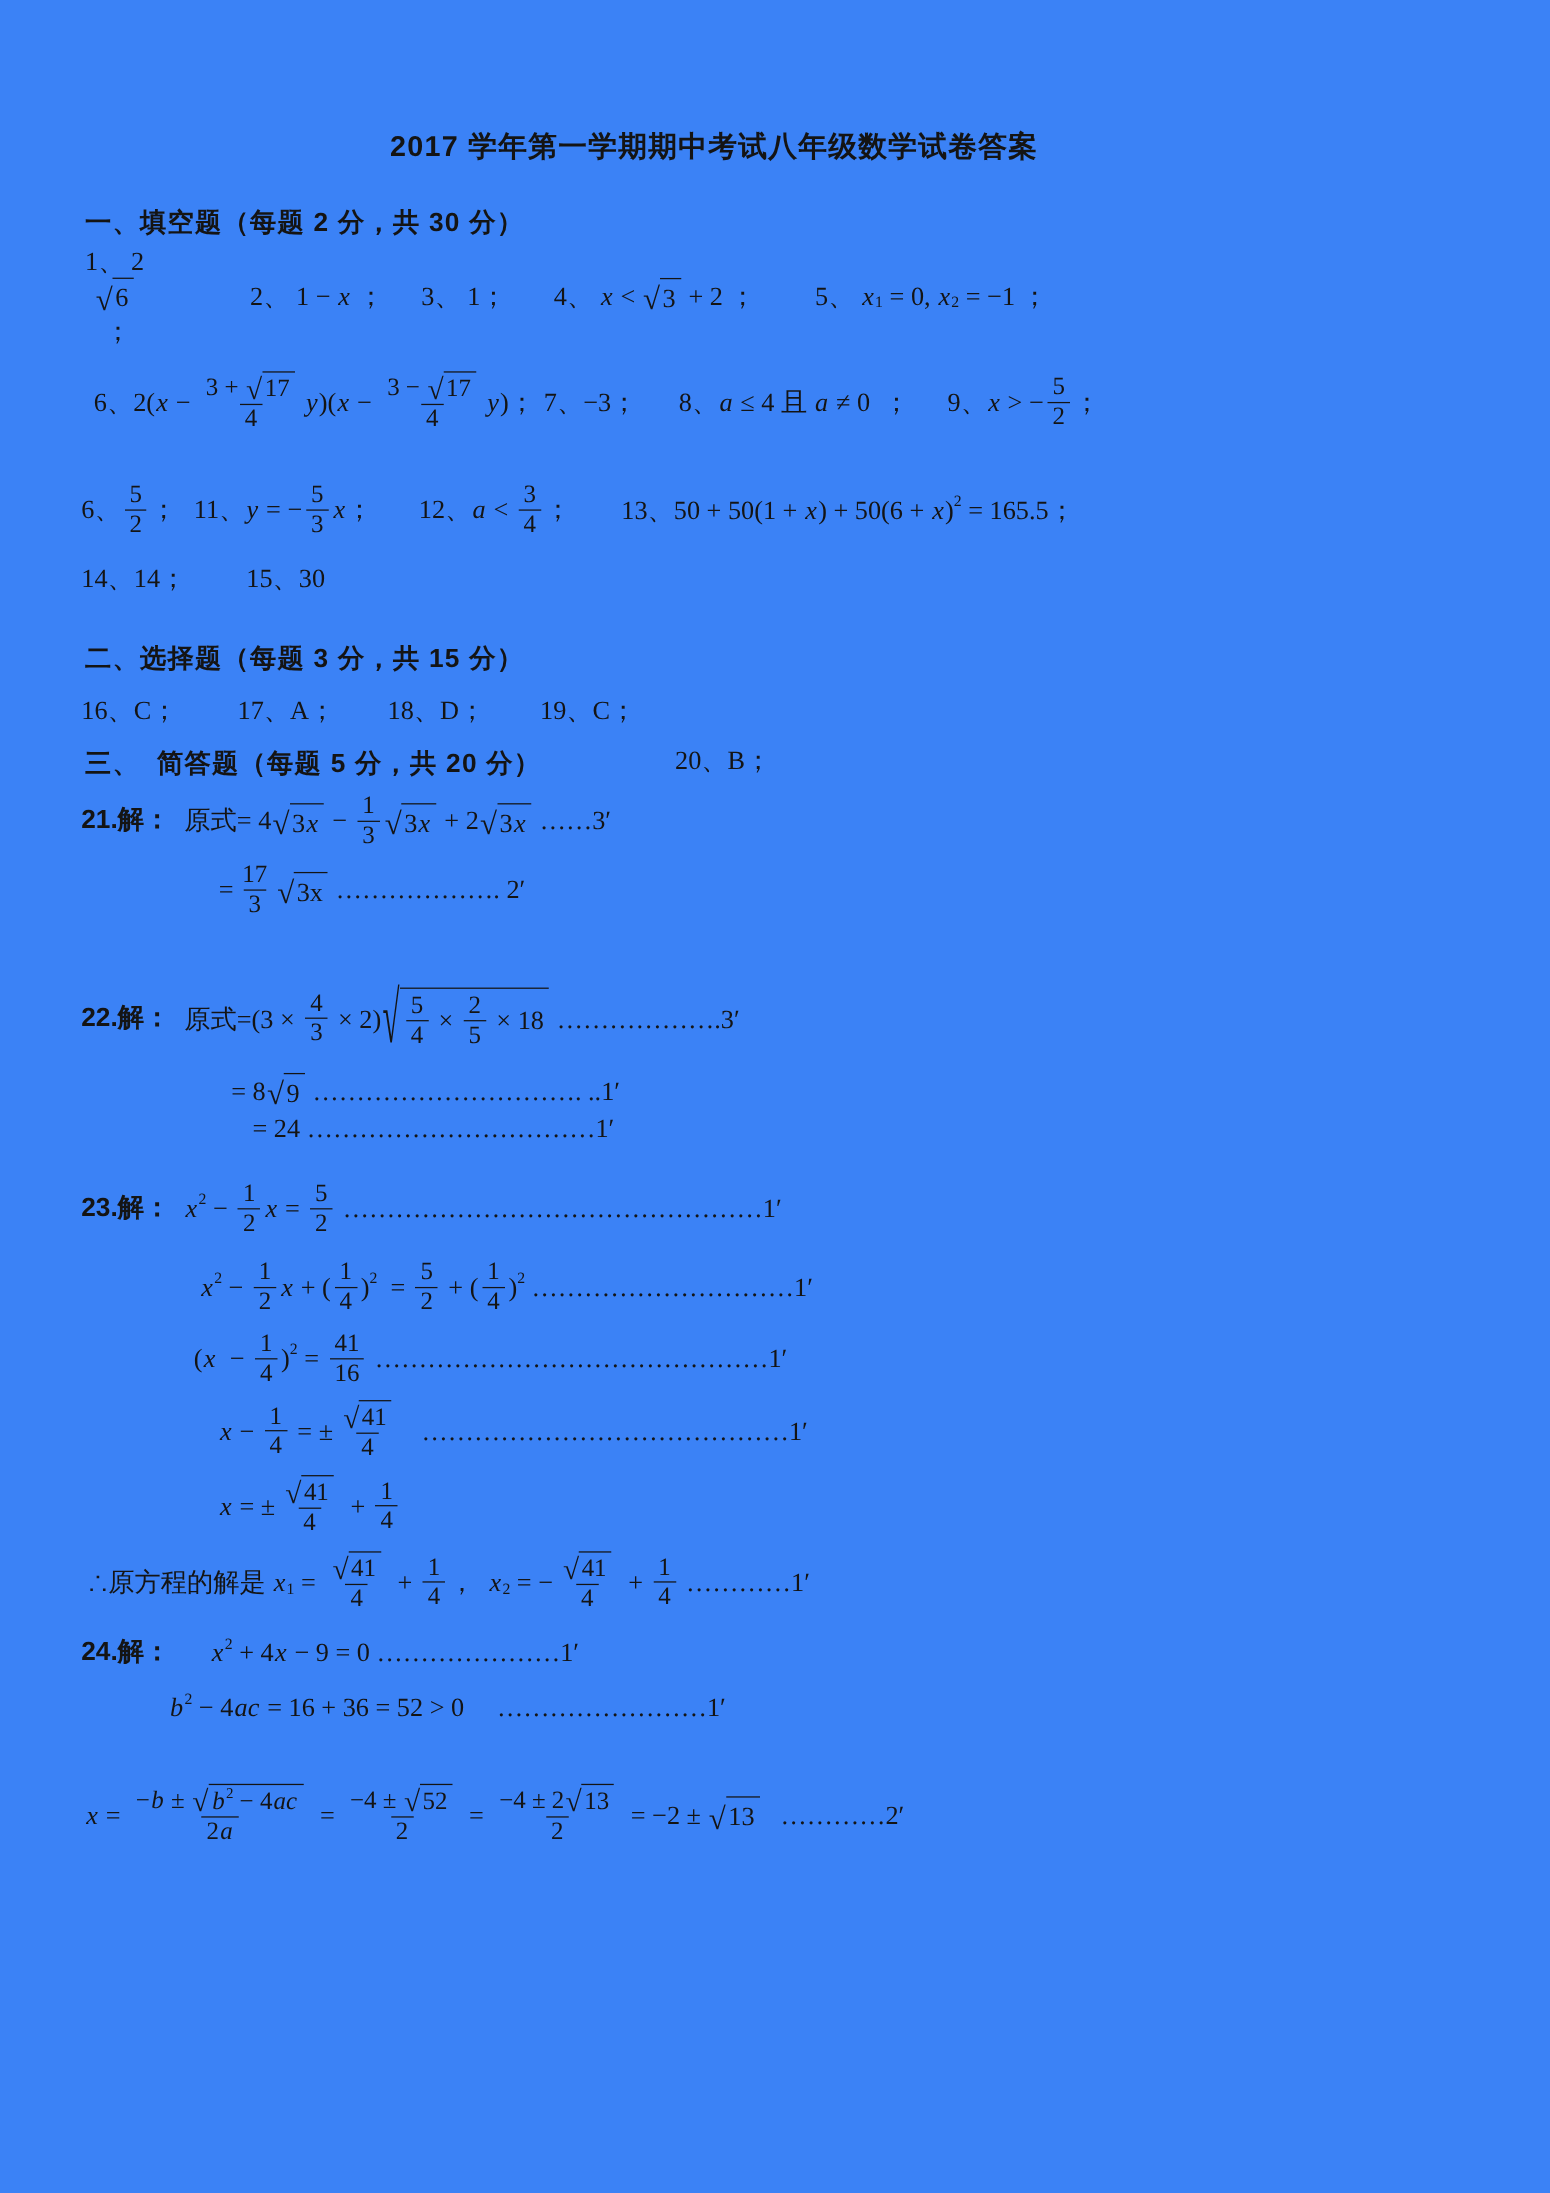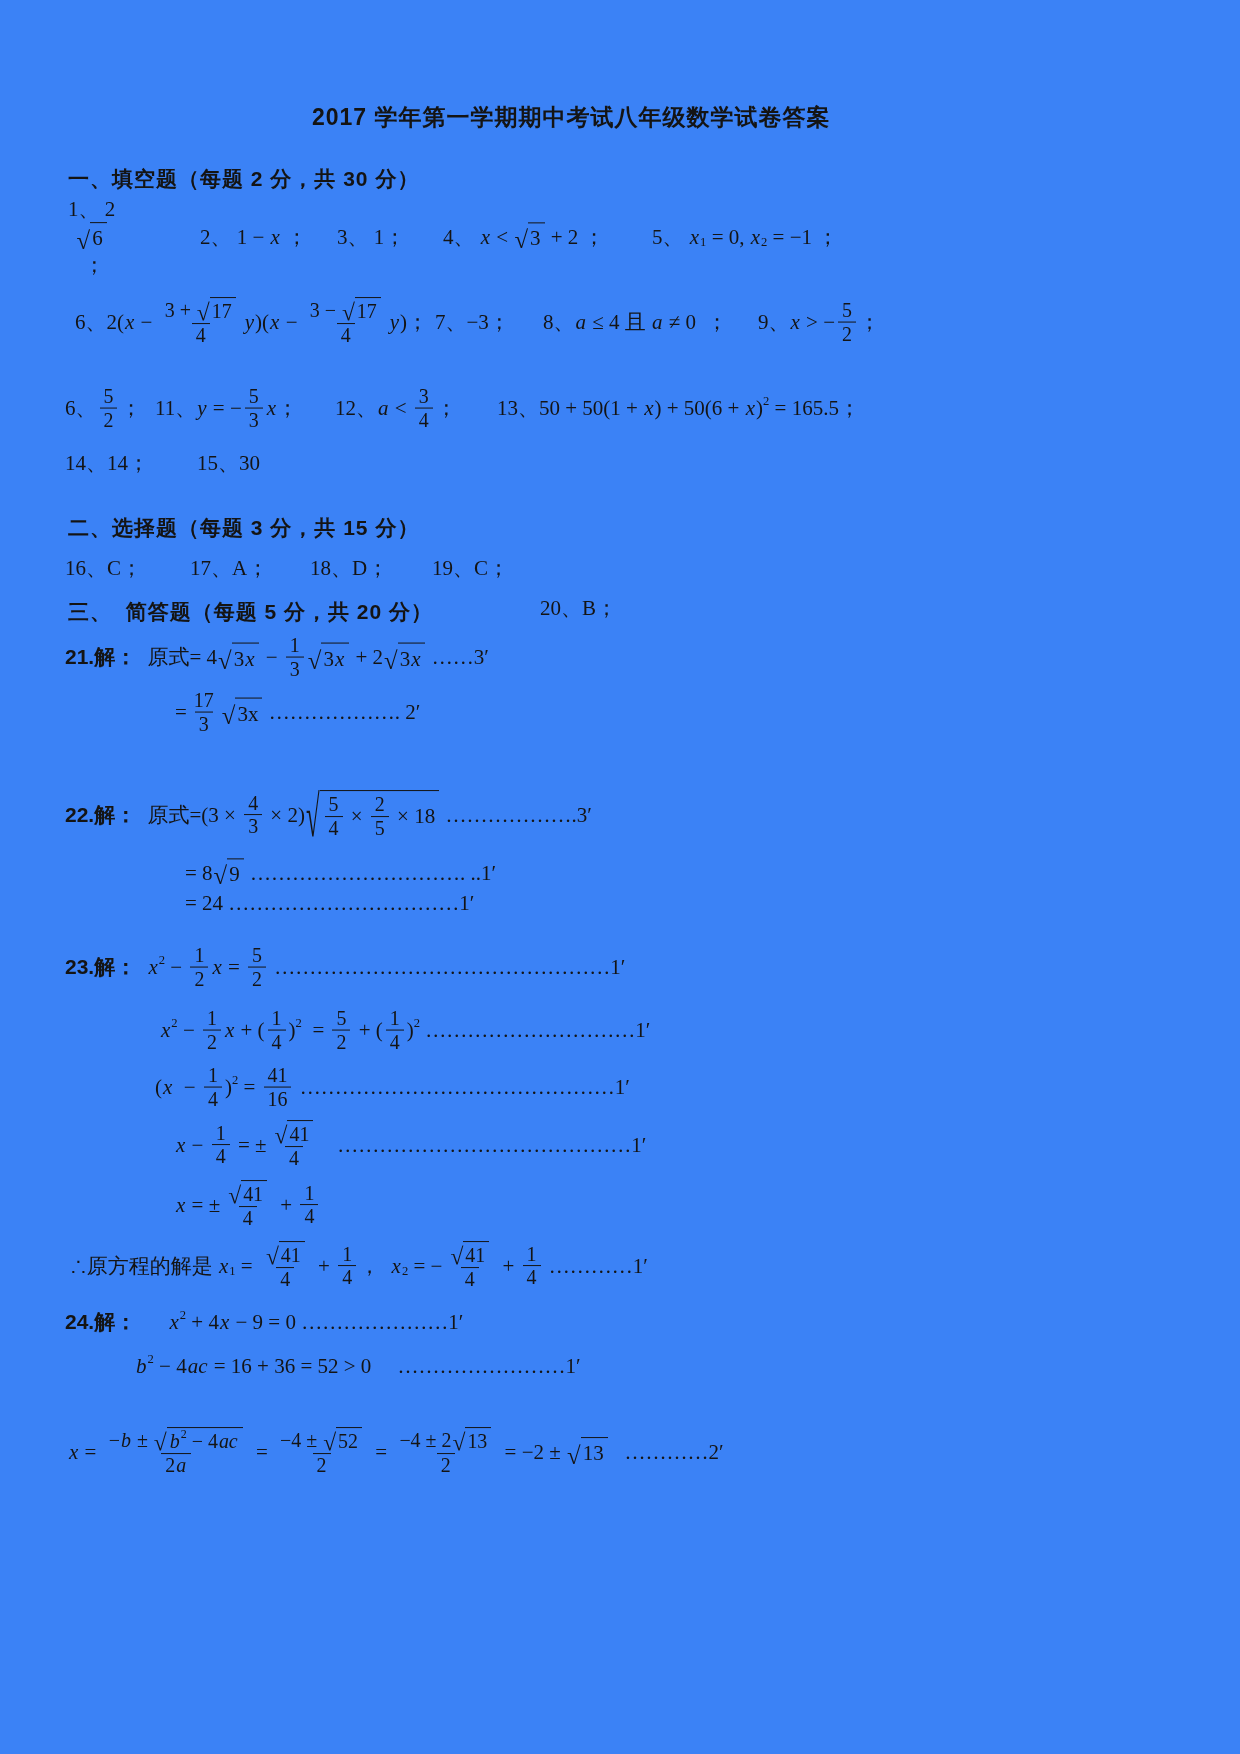--- a/index.html
+++ b/index.html
@@ -109,21 +109,21 @@
     <div class="line" style="top: 568px; left: 65px;"><span class="mt">16、C；</span></div>
     <div class="line" style="top: 568px; left: 190px;"><span class="mt">17、A；</span></div>
     <div class="line" style="top: 568px; left: 310px; text-align: center;"><span class="mt">18、D；</span></div>
     <div class="line" style="top: 568px; left: 432px;"><span class="mt">19、C；</span></div>
     <div class="line" style="top: 568px; left: 540px; margin-top: 40px;"><span class="mt">20、B；</span></div>
     <div class="line bold" style="top: 612px; left: 68px;"><span class="mt">三、  简答题（每题 5 分，共 20 分）</span></div>
     <div class="line" style="top: 657px; left: 65px;"><span class="lbl">21.解：</span><span class="mt"> 原式= 4</span><span class="sqrt"><span class="rad"><span>√</span></span><span class="inner"><span class="mt">3</span><span class="mi">x</span></span></span><span class="mt"> − </span><span class="frac"><span class="num"><span class="mt">1</span></span><span class="den"><span class="mt">3</span></span></span><span class="sqrt"><span class="rad"><span>√</span></span><span class="inner"><span class="mt">3</span><span class="mi">x</span></span></span><span class="mt"> + 2</span><span class="sqrt"><span class="rad"><span>√</span></span><span class="inner"><span class="mt">3</span><span class="mi">x</span></span></span><span class="mt"> ……3′</span></div>
     <div class="line" style="top: 712px; left: 175px;"><span class="mt">=</span><span class="frac"><span class="num"><span class="mt">17</span></span><span class="den"><span class="mt">3</span></span></span><span class="sqrt"><span class="rad"><span>√</span></span><span class="inner"><span class="mt">3x</span></span></span><span class="mt"> ………………. 2′</span></div>
     <div class="line" style="top: 815px; left: 65px;"><span class="lbl">22.解：</span><span class="mt"> 原式=(3 × </span><span class="frac"><span class="num"><span class="mt">4</span></span><span class="den"><span class="mt">3</span></span></span><span class="mt"> × 2)</span><span class="sqrt tall"><span class="rad"><span>√</span></span><span class="inner"><span class="frac"><span class="num"><span class="mt">5</span></span><span class="den"><span class="mt">4</span></span></span><span class="mt"> × </span><span class="frac"><span class="num"><span class="mt">2</span></span><span class="den"><span class="mt">5</span></span></span><span class="mt"> × 18</span></span></span><span class="mt"> ……………….3′</span></div>
     <div class="line" style="top: 873px; left: 185px;"><span class="mt">= 8</span><span class="sqrt"><span class="rad"><span>√</span></span><span class="inner"><span class="mt">9</span></span></span><span class="mt"> …………………………. ..1′</span></div>
-    <div class="line" style="top: 903px; left: 185px; align-items: center;"><span class="mt">= 24 ……………………………1′</span></div>
+    <div class="line" style="top: 903px; left: 202px; align-items: center;"><span class="mt">= 24 ……………………………1′</span></div>
     <div class="line" style="top: 967px; left: 65px;"><span class="lbl">23.解：</span><span class="mt"> </span><span class="mi">x</span><sup>2</sup><span class="mt"> − </span><span class="frac"><span class="num"><span class="mt">1</span></span><span class="den"><span class="mt">2</span></span></span><span class="mi">x</span><span class="mt"> = </span><span class="frac"><span class="num"><span class="mt">5</span></span><span class="den"><span class="mt">2</span></span></span><span class="mt"> …………………………………………1′</span></div>
     <div class="line" style="top: 1030px; left: 160px;"><span class="mi">x</span><sup>2</sup><span class="mt"> − </span><span class="frac"><span class="num"><span class="mt">1</span></span><span class="den"><span class="mt">2</span></span></span><span class="mi">x</span><span class="mt"> + (</span><span class="frac"><span class="num"><span class="mt">1</span></span><span class="den"><span class="mt">4</span></span></span><span class="mt">)</span><sup>2</sup><span class="mt">  = </span><span class="frac"><span class="num"><span class="mt">5</span></span><span class="den"><span class="mt">2</span></span></span><span class="mt"> + (</span><span class="frac"><span class="num"><span class="mt">1</span></span><span class="den"><span class="mt">4</span></span></span><span class="mt">)</span><sup>2</sup><span class="mt"> …………………………1′</span></div>
     <div class="line" style="top: 1087px; left: 155px;"><span class="mt">(</span><span class="mi">x</span><span class="mt">  − </span><span class="frac"><span class="num"><span class="mt">1</span></span><span class="den"><span class="mt">4</span></span></span><span class="mt">)</span><sup>2</sup><span class="mt"> = </span><span class="frac"><span class="num"><span class="mt">41</span></span><span class="den"><span class="mt">16</span></span></span><span class="mt"> ………………………………………1′</span></div>
     <div class="line" style="top: 1145px; left: 175px;"><span class="mi">x</span><span class="mt"> − </span><span class="frac"><span class="num"><span class="mt">1</span></span><span class="den"><span class="mt">4</span></span></span><span class="mt"> = ±</span><span class="frac"><span class="num"><span class="sqrt"><span class="rad"><span>√</span></span><span class="inner"><span class="mt">41</span></span></span></span><span class="den"><span class="mt">4</span></span></span><span class="mt">   ……………………………………1′</span></div>
     <div class="line" style="top: 1205px; left: 175px;"><span class="mi">x</span><span class="mt"> = ±</span><span class="frac"><span class="num"><span class="sqrt"><span class="rad"><span>√</span></span><span class="inner"><span class="mt">41</span></span></span></span><span class="den"><span class="mt">4</span></span></span><span class="mt"> + </span><span class="frac"><span class="num"><span class="mt">1</span></span><span class="den"><span class="mt">4</span></span></span></div>
     <div class="line" style="top: 1266px; left: 70px;"><span class="mt">∴原方程的解是 </span><span class="mi">x</span><sub>1</sub><span class="mt"> = </span><span class="frac"><span class="num"><span class="sqrt"><span class="rad"><span>√</span></span><span class="inner"><span class="mt">41</span></span></span></span><span class="den"><span class="mt">4</span></span></span><span class="mt"> + </span><span class="frac"><span class="num"><span class="mt">1</span></span><span class="den"><span class="mt">4</span></span></span><span class="mt">，  </span><span class="mi">x</span><sub>2</sub><span class="mt"> = −</span><span class="frac"><span class="num"><span class="sqrt"><span class="rad"><span>√</span></span><span class="inner"><span class="mt">41</span></span></span></span><span class="den"><span class="mt">4</span></span></span><span class="mt"> + </span><span class="frac"><span class="num"><span class="mt">1</span></span><span class="den"><span class="mt">4</span></span></span><span class="mt"> …………1′</span></div>
     <div class="line" style="top: 1322px; left: 65px;"><span class="lbl">24.解：</span><span class="mt">     </span><span class="mi">x</span><sup>2</sup><span class="mt"> + 4</span><span class="mi">x</span><span class="mt"> − 9 = 0 …………………1′</span></div>
     <div class="line" style="top: 1366px; left: 135px;"><span class="mi">b</span><sup>2</sup><span class="mt"> − 4</span><span class="mi">ac</span><span class="mt"> = 16 + 36 = 52 &gt; 0     ……………………1′</span></div>
     <div class="line" style="top: 1452px; left: 68px;"><span class="mi">x</span><span class="mt"> = </span><span class="frac"><span class="num"><span class="mt">−</span><span class="mi">b</span><span class="mt"> ± </span><span class="sqrt"><span class="rad"><span>√</span></span><span class="inner"><span class="mi">b</span><sup>2</sup><span class="mt"> − 4</span><span class="mi">ac</span></span></span></span><span class="den"><span class="mt">2</span><span class="mi">a</span></span></span><span class="mt"> = </span><span class="frac"><span class="num"><span class="mt">−4 ± </span><span class="sqrt"><span class="rad"><span>√</span></span><span class="inner"><span class="mt">52</span></span></span></span><span class="den"><span class="mt">2</span></span></span><span class="mt"> = </span><span class="frac"><span class="num"><span class="mt">−4 ± 2</span><span class="sqrt"><span class="rad"><span>√</span></span><span class="inner"><span class="mt">13</span></span></span></span><span class="den"><span class="mt">2</span></span></span><span class="mt"> = −2 ± </span><span class="sqrt"><span class="rad"><span>√</span></span><span class="inner"><span class="mt">13</span></span></span><span class="mt">   …………2′</span></div>
   </div>

